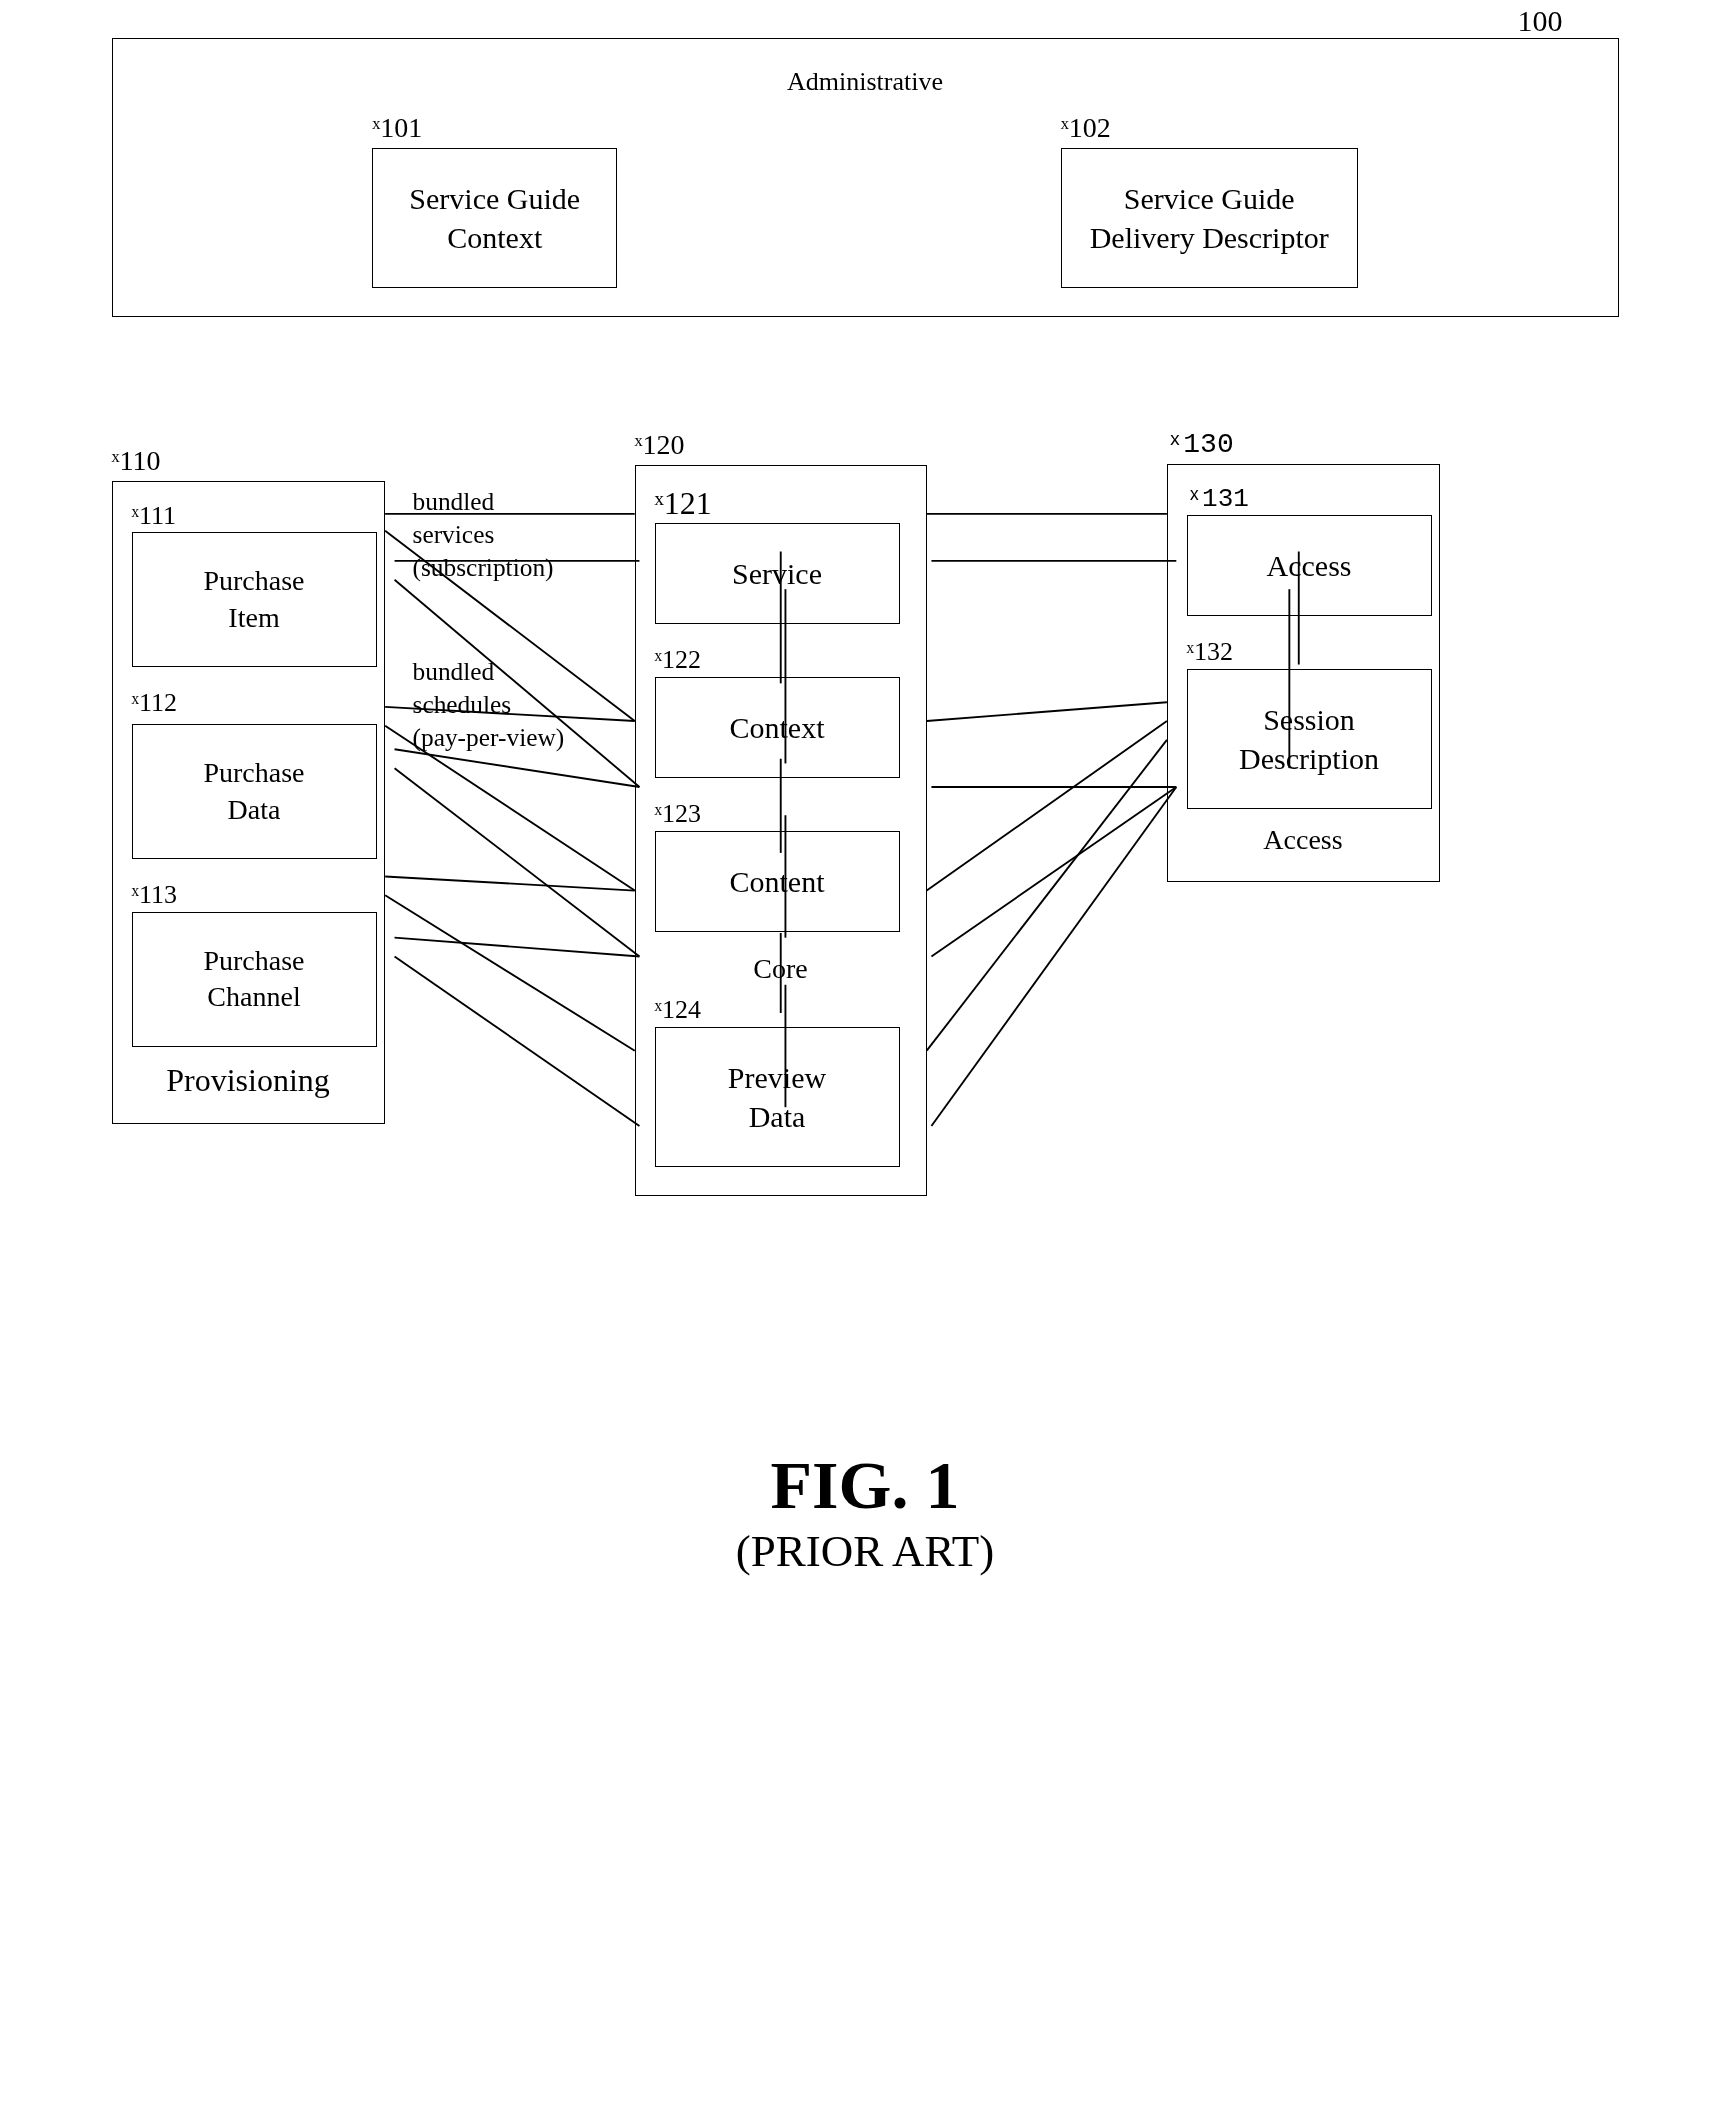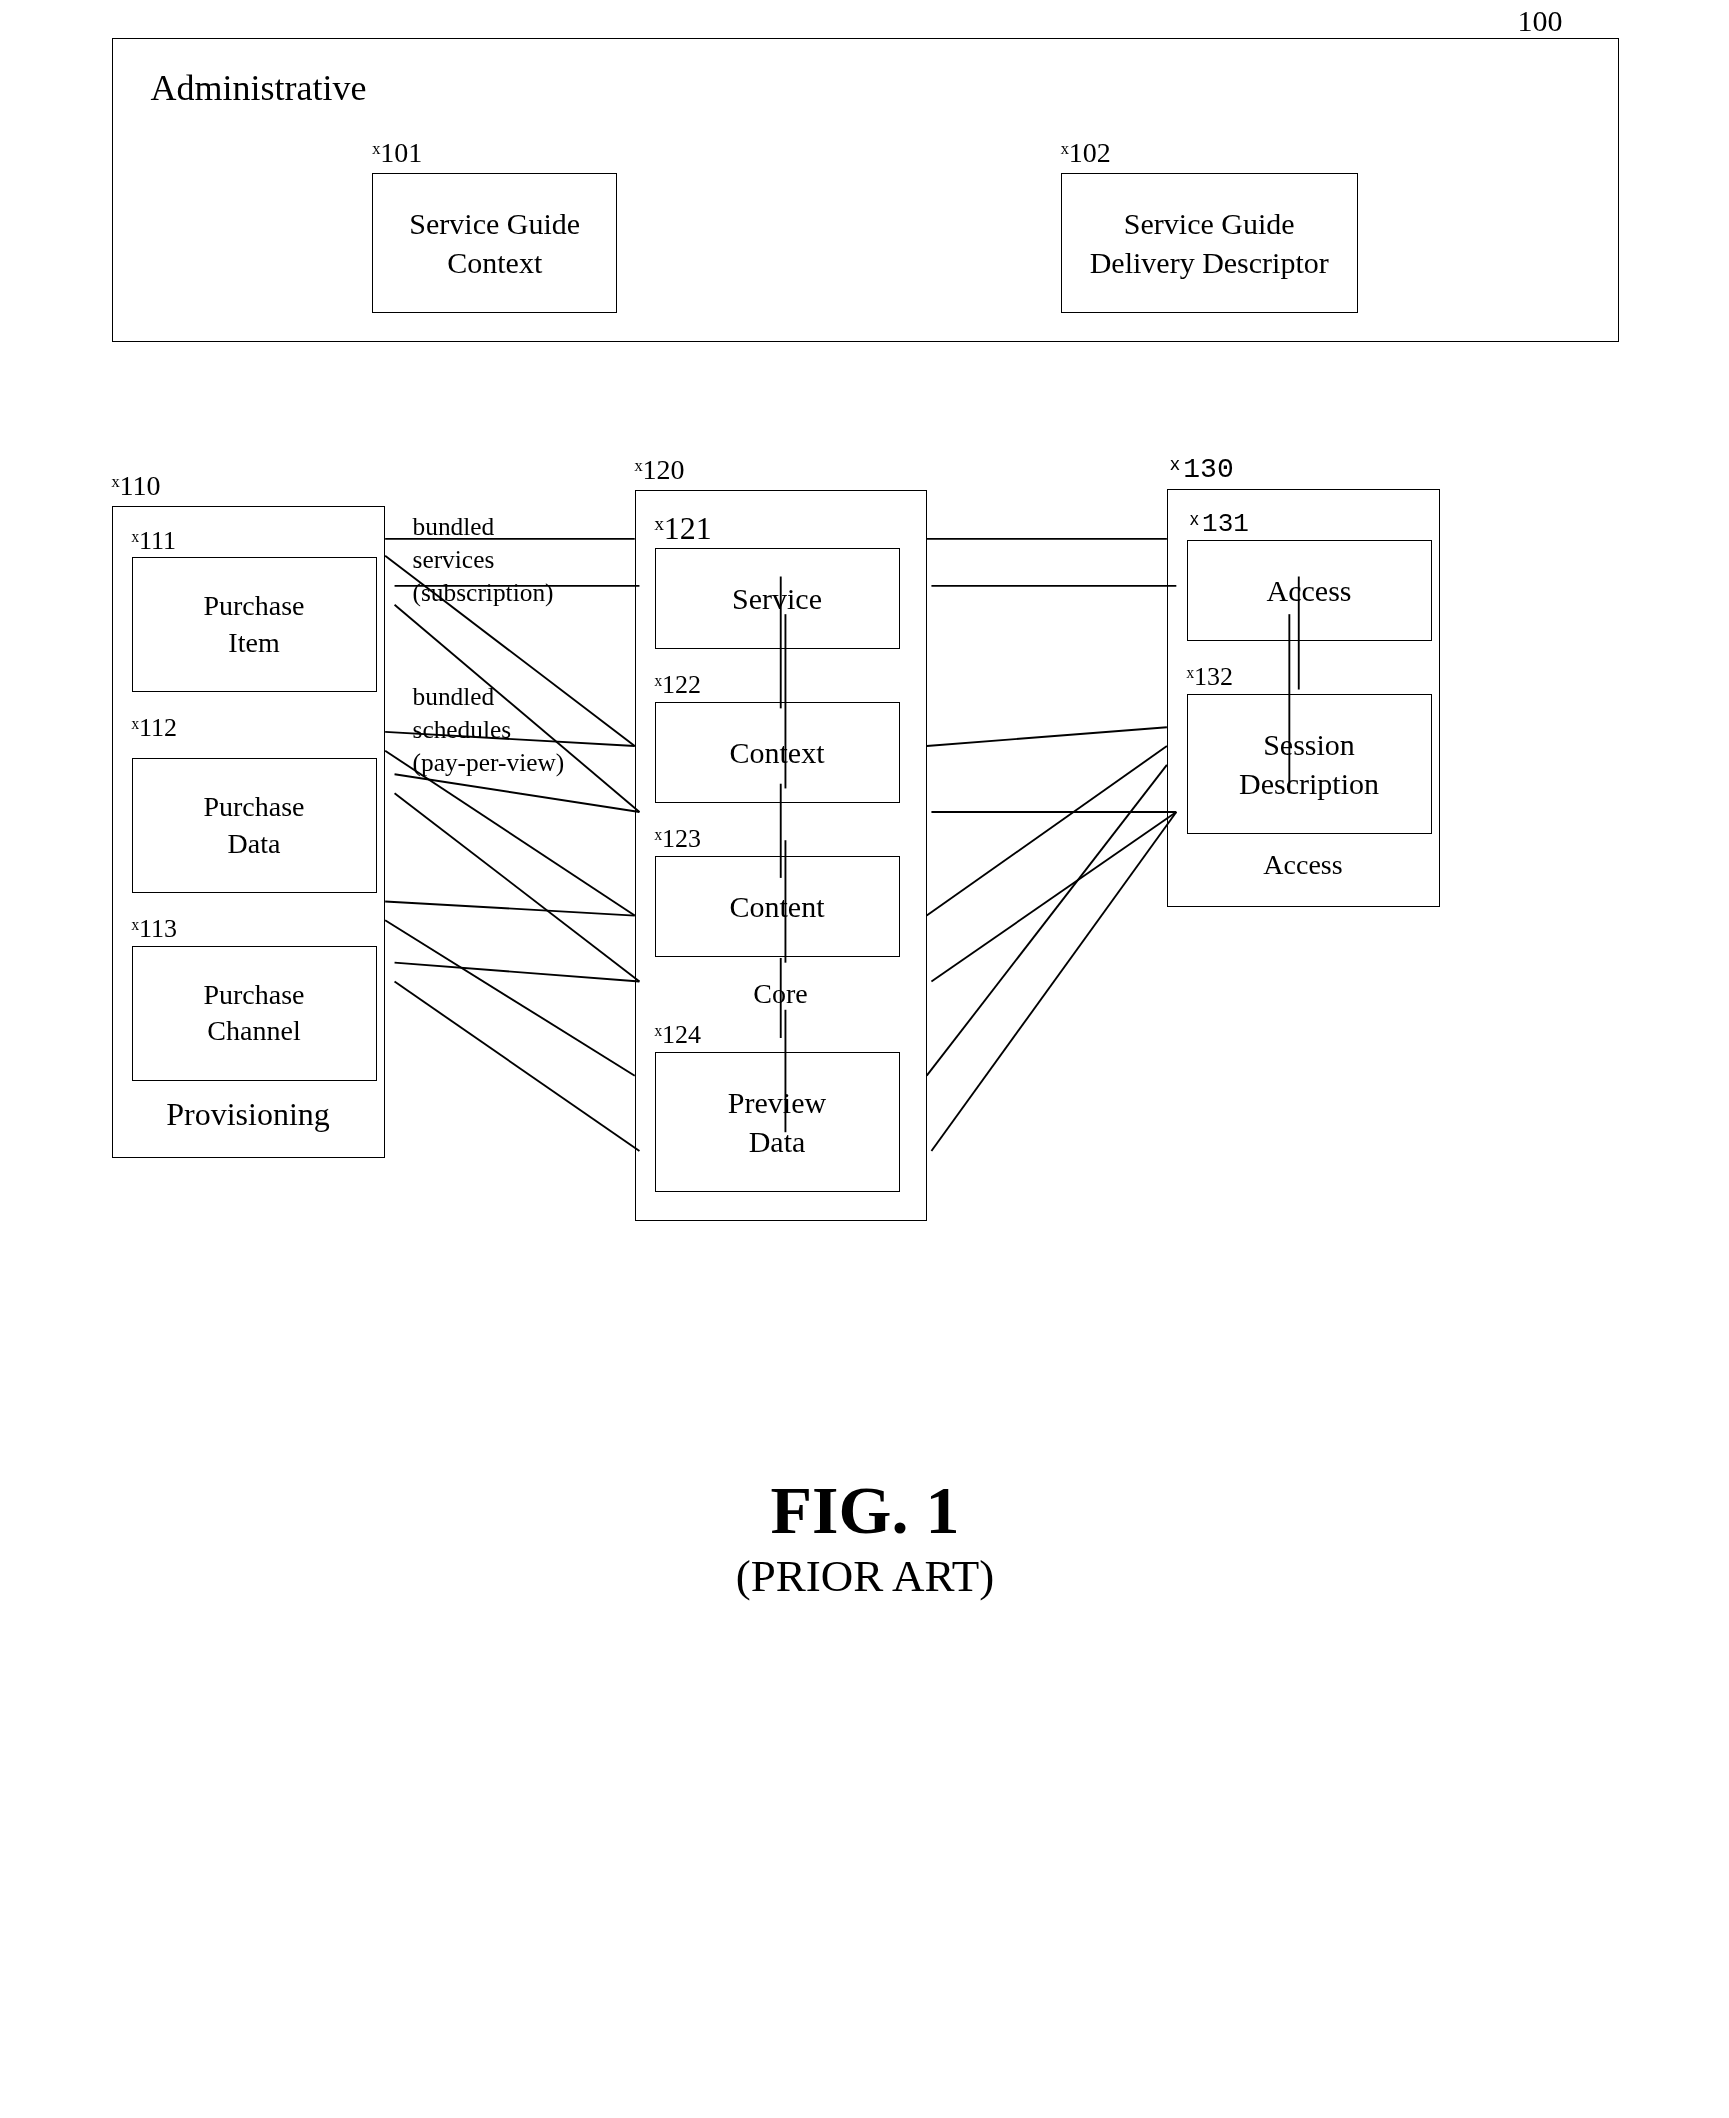--- a/index.html
+++ b/index.html
@@ -24,23 +24,23 @@
     
     .admin-section {
       width: 1507px;
       border: 1.9px solid #000;
       padding: 28px 38px 28px 38px;
       position: relative;
       margin-bottom: 56px;
     }
 
     .admin-title {
-      text-align: left;
-      font-size: 36px;
-      margin-bottom: 28px;
+      text-align: center;
+      font-size: 26px;
+      margin-bottom: 15px;
     }
 
     .admin-boxes {
       display: flex;
       justify-content: space-around;
       align-items: center;
     }
 
     .admin-box-wrap {
       display: flex;
@@ -143,21 +143,21 @@
 
     </svg>
 
     <div style="position:absolute; left:0; top:16px;">
       <span style="font-size:28px; display:block; margin-bottom:3.8px;">ˣ110</span>
       <div style="border:1.9px solid #000; padding:19px; width:273px; position:relative;">
 
         <span style="font-size:26px; display:block; margin-bottom:1.9px;">ˣ111</span>
         <div class="box" style="width:226px; margin-bottom:21px; font-size:28px;">Purchase<br>Item</div>
 
-        <span style="font-size:26px; display:block; margin-bottom:15px;">ˣ112</span>
+        <span style="font-size:26px; display:block; margin-bottom:6px;">ˣ112</span>
         <div class="box" style="width:226px; margin-bottom:21px; font-size:28px;">Purchase<br>Data</div>
 
         <span style="font-size:26px; display:block; margin-bottom:1.9px;">ˣ113</span>
         <div class="box" style="width:226px; margin-bottom:9.4px; font-size:28px;">Purchase<br>Channel</div>
 
         <div style="text-align:center; font-size:32px; margin-top:9.4px; padding:5.6px 0;">Provisioning</div>
       </div>
     </div>
 
     <div style="position:absolute; left:301px; top:56px; font-size:25.4px; line-height:1.3;">

